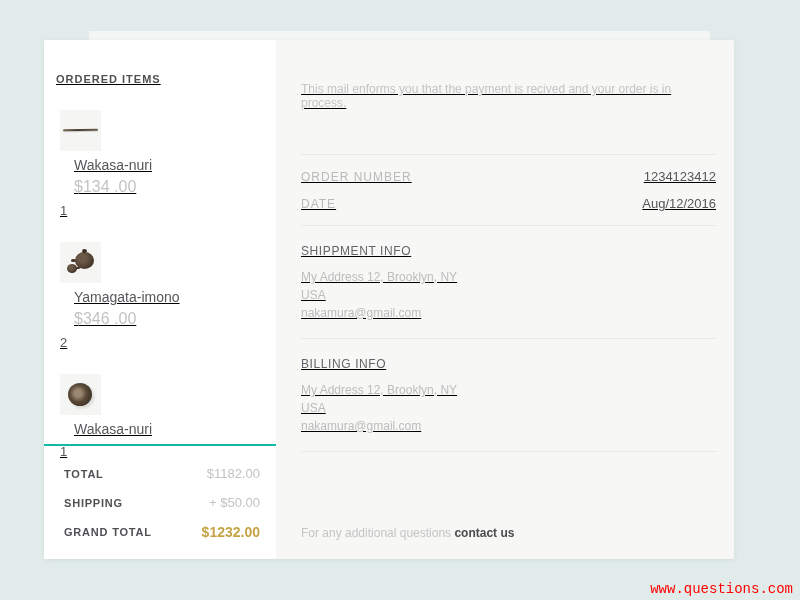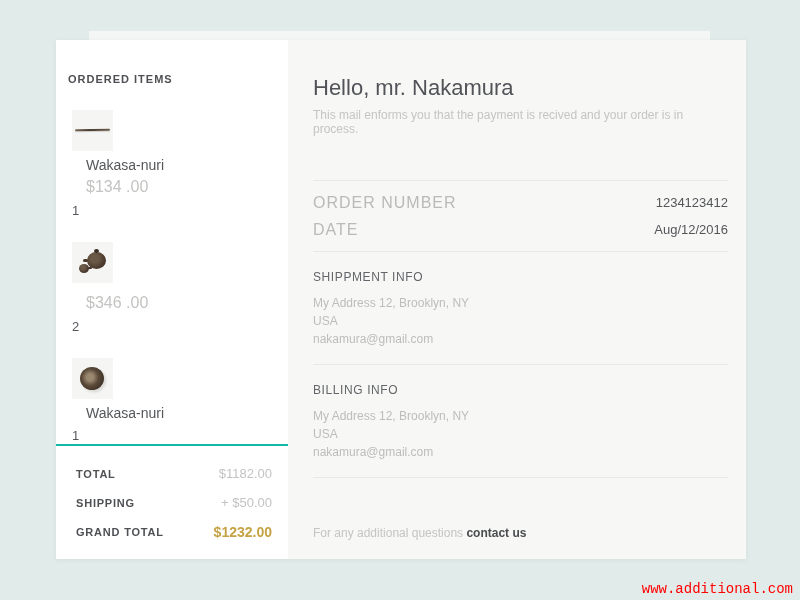--- a/index.html
+++ b/index.html
@@ -15,25 +15,26 @@
   .back-sheet {
     position: absolute;
     left: 89px; top: 31px;
     width: 621px; height: 90px;
     background: #f4f6f5;
   }
 
   
   .card {
     position: absolute;
-    left: 56px; top: 40px;
+    left: 44px; top: 40px;
     width: 690px; height: 519px;
     display: flex;
     background: #86efac;
     box-shadow: 0 1px 5px rgba(50,80,78,0.08);
+    text-decoration: underline;
   }
 
   
   .sidebar {
     position: relative;
     width: 232px;
     background: #ffffff;
     flex: 0 0 232px;
   }
   .sidebar-title {
@@ -156,21 +157,21 @@
   .divider { border: none; border-top: 1px solid #e8e8e6; height: 0; }
   .div1 { margin-top: 44px; }
 
   .meta { padding: 8px 0; }
   .meta-row {
     display: flex;
     justify-content: space-between;
     align-items: center;
     height: 27px;
   }
-  .meta-label { font-size: 16px; color: #b9bab9; letter-spacing: 1px; }
+  .meta-label { font-size: 12px; color: #b9bab9; letter-spacing: 1px; }
   .meta-value { font-size: 13px; color: #54565a; }
 
   .info-block { padding: 18px 0 16px 0; }
   .info-title {
     font-size: 12px;
     color: #63656a;
     letter-spacing: 0.6px;
     margin-bottom: 10px;
   }
   .info-line { font-size: 12px; color: #bcbdbc; line-height: 18px; }
@@ -220,20 +221,21 @@
         </div>
         <div class="item-qty">1</div>
       </div>
 
       <div class="item-row">
         <div class="thumb">
             <div class="pot"></div>
             <div class="cup"></div>
           </div>
         <div class="item-text">
+          <div class="item-name">Yamagata-imono</div>
           <div class="item-price">$346 .00</div>
         </div>
         <div class="item-qty">2</div>
       </div>
 
       <div class="item-row">
         <div class="thumb">
             <div class="bowl"></div>
           </div>
         <div class="item-text">
@@ -254,21 +256,20 @@
         <span class="total-value">+ $50.00</span>
       </div>
       <div class="total-row grand">
         <span class="total-label">GRAND TOTAL</span>
         <span class="total-value" id="grand-value" style="color: rgb(197, 162, 67);">$1232.00</span>
       </div>
     </div>
   </div>
 
   <div class="main">
-    <h1 class="greeting">Hello, mr. Nakamura</h1>
     <div class="subtitle">This mail enforms you that the payment is recived and your order is in process.</div>
 
     <hr class="divider div1">
 
     <div class="meta">
       <div class="meta-row">
         <span class="meta-label">ORDER NUMBER</span>
         <span class="meta-value">1234123412</span>
       </div>
       <div class="meta-row">
@@ -298,13 +299,13 @@
     <hr class="divider">
 
     <div class="footer">
       <span>For any additional questions</span>
       <a>contact us</a>
     </div>
   </div>
 
 </div>
 
-<div class="watermark" style="color: rgb(255, 0, 0);">www.additional.com</div>
+<div class="watermark" style="color: rgb(255, 0, 0);">www.questions.com</div>
 
 </body></html>

